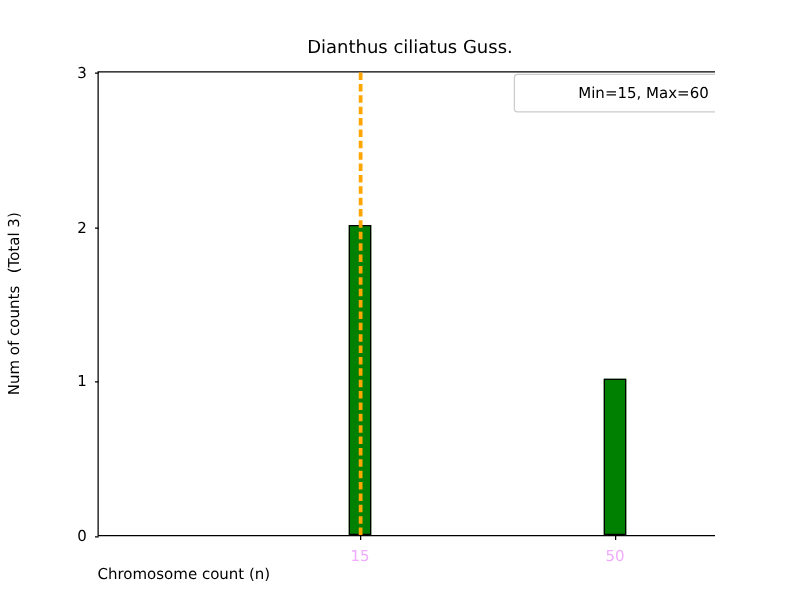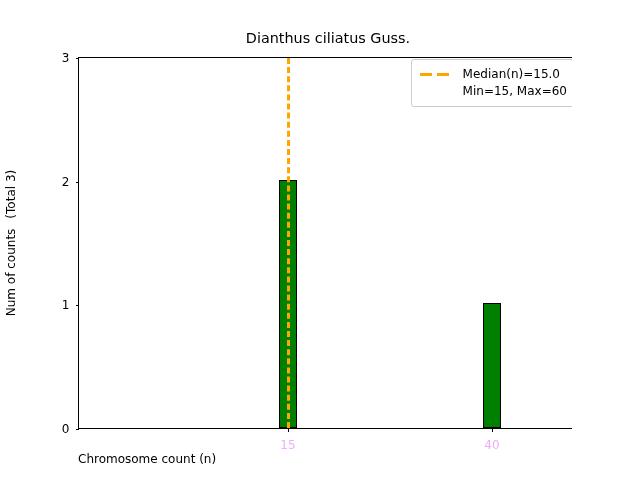--- a/index.html
+++ b/index.html
@@ -180,36 +180,29 @@
       <span class="ytick-label">2</span>
     </div>
     <div class="ytick-mark" style="top: 0px;">
       <span class="ytick-label">3</span>
     </div>
 
     <div class="xtick-mark" style="left: 209px;">
       <span class="xtick-label">15</span>
     </div>
     <div class="xtick-mark" style="left: 413px;">
-      <span class="xtick-label">40</span>
+      <span class="xtick-label">50</span>
     </div>
 
     <div class="bar" style="left: 200px; width: 18px; height: 248.3px; background: #008000;"></div>
     <div class="bar" style="left: 404px; width: 18px; height: 124.7px; background: #008000;"></div>
 
     <div id="median-line" style="left: 208px;"></div>
 
     <div id="legend">
-      <div class="legend-row">
-        <span class="legend-sample">
-          <span class="legend-dash"></span>
-            <span class="legend-dash"></span>
-        </span>
-        <span>Median(n)=15.0</span>
-      </div>
       <div class="legend-row">
         <span class="legend-spacer"></span>
         <span>Min=15, Max=60</span>
       </div>
     </div>
 
   </div>
 
   <div id="xlabel">Chromosome count (n)</div>
   <div id="ylabel">

